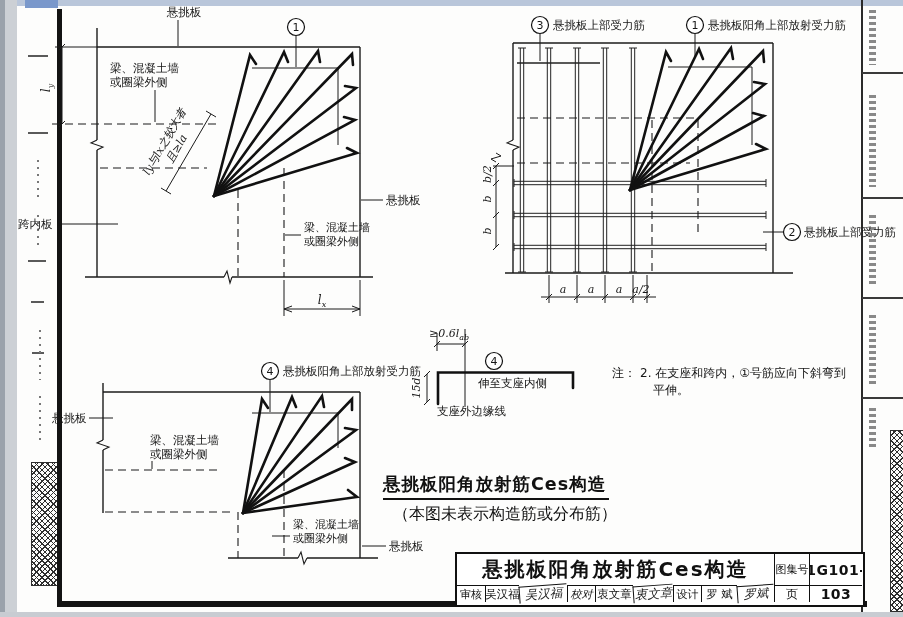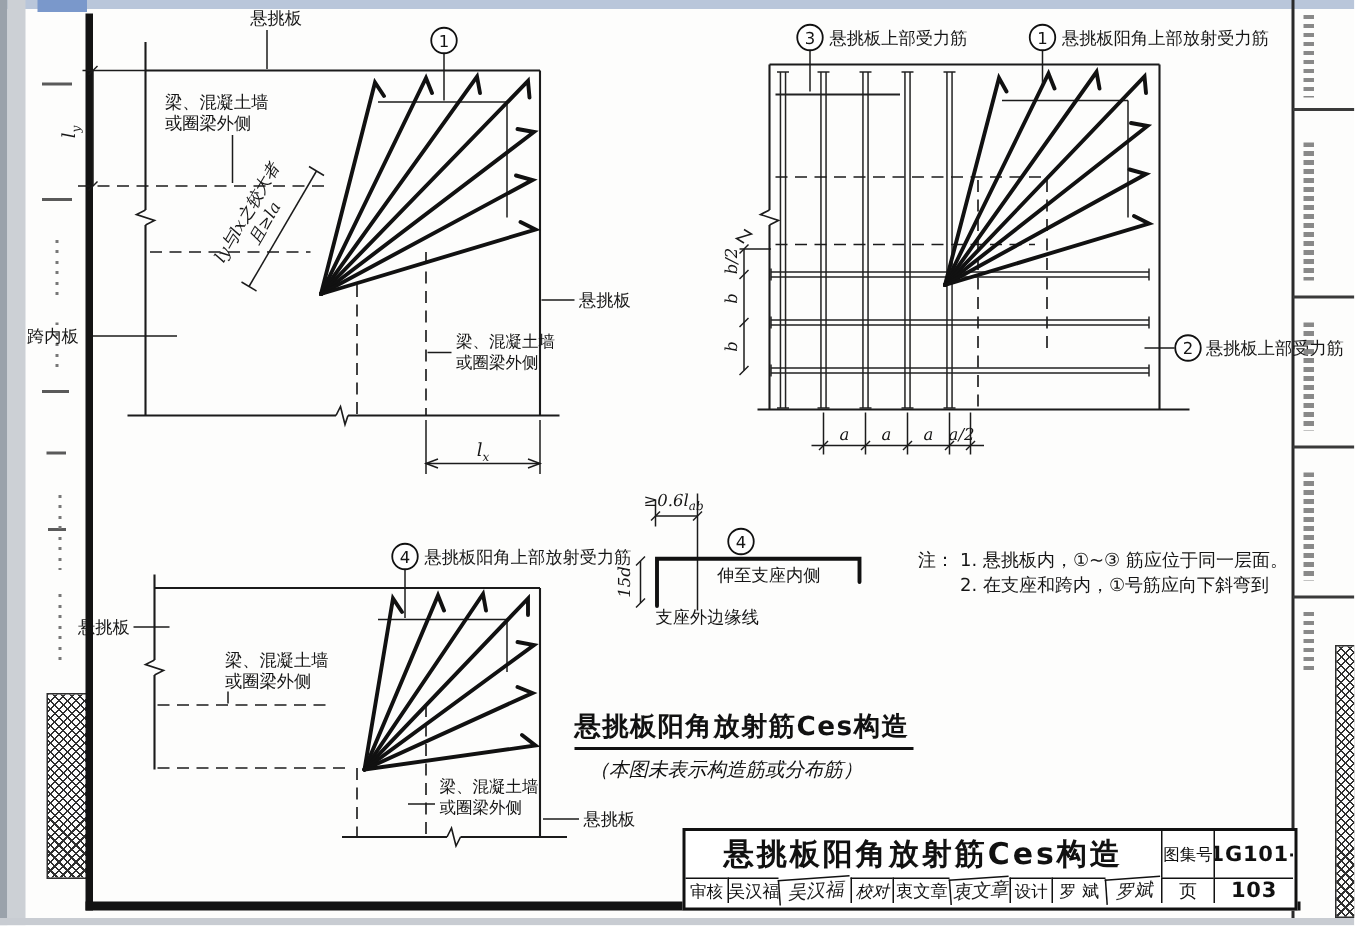--- a/index.html
+++ b/index.html
@@ -30,21 +30,21 @@
   .dimt-s{font:italic 11px "DejaVu Serif",serif;}
   .cnum{font:11px "DejaVu Sans",sans-serif;}
   
   .notes{position:absolute;left:612px;top:365px;width:292px;font-size:12px;line-height:17px;display:flex;color:#151515;}
   .notes .nlabel{width:28px;flex:none;}
   .notes .in{padding-left:13px;}
   
   .caption{position:absolute;left:383px;top:472px;color:#111;}
   .caption .ct{display:inline-block;font-size:17.5px;font-weight:bold;letter-spacing:1px;
                border-bottom:2px solid #111;padding:0 3px 2px 0;}
-  .caption .cs{font-size:13px;margin:4px 0 0 10px;font-style:italic;}
+  .caption .cs{font-size:16px;margin:4px 0 0 10px;}
   
   .stamp{position:absolute;left:455px;top:552px;width:410px;height:55px;border:2.5px solid #111;background:#fff;
          display:grid;grid-template-columns:28px 34px 48px 28px 38px 40px 28px 36px 37px 35px 53px;
          grid-template-rows:31px 17px;box-sizing:border-box;}
   .stamp .cell{border-left:1.3px solid #111;border-top:1.3px solid #111;display:flex;
                align-items:center;justify-content:center;overflow:hidden;white-space:nowrap;}
   .stamp .nl{border-left:none;} .stamp .nt{border-top:none;}
   .stamp .title{grid-column:1/10;grid-row:1;font-size:20px;font-weight:bold;letter-spacing:2px;}
   .stamp .small{font-size:11px;} .stamp .name{font-size:11.5px;}
   .stamp .num{font-size:14px;font-weight:bold;letter-spacing:.5px;}
@@ -321,22 +321,22 @@
       </g>
       <text class="dimt-s" text-anchor="middle" transform="rotate(-90 420 388)" x="420" y="388">15d</text>
       <text class="lbl" x="478" y="387">伸至支座内侧</text>
       <text class="lbl" x="437" y="415">支座外边缘线</text>
     </g>
   </svg>
 
   <div class="notes">
     <div class="nlabel">注：</div>
     <div>
-      <div>1. 悬挑板内，①~③ 筋应位于同一层面。</div>
       <div>2. 在支座和跨内，①号筋应向下斜弯到</div>
+      <div class="in">平伸。</div>
     </div>
   </div>
 
   <div class="caption">
     <div class="ct">悬挑板阳角放射筋Ces构造</div>
     <div class="cs">（本图未表示构造筋或分布筋）</div>
   </div>
 
   <div class="stamp">
     <div class="cell nl nt title">悬挑板阳角放射筋Ces构造</div>

